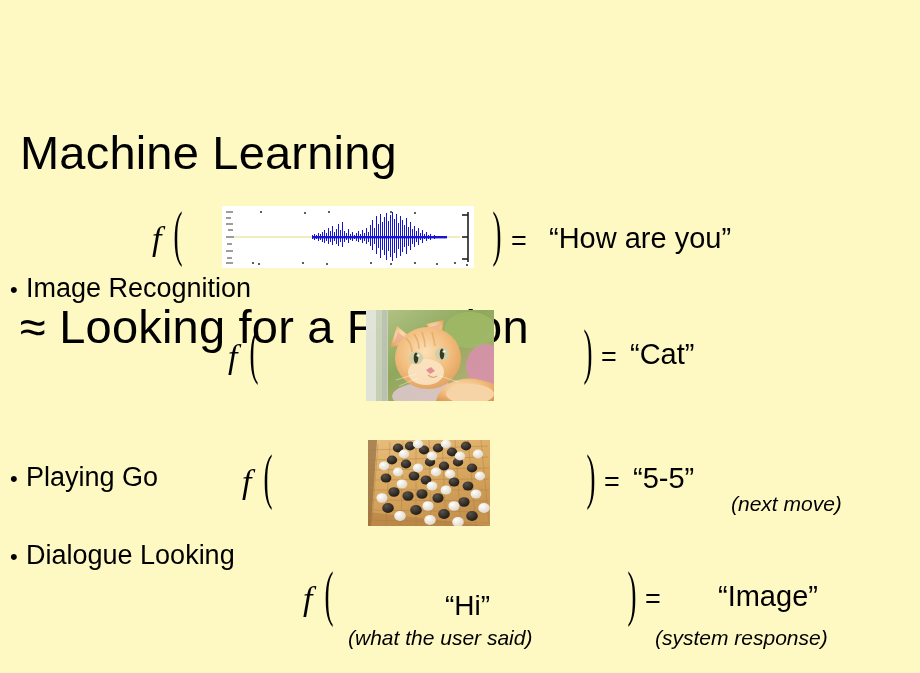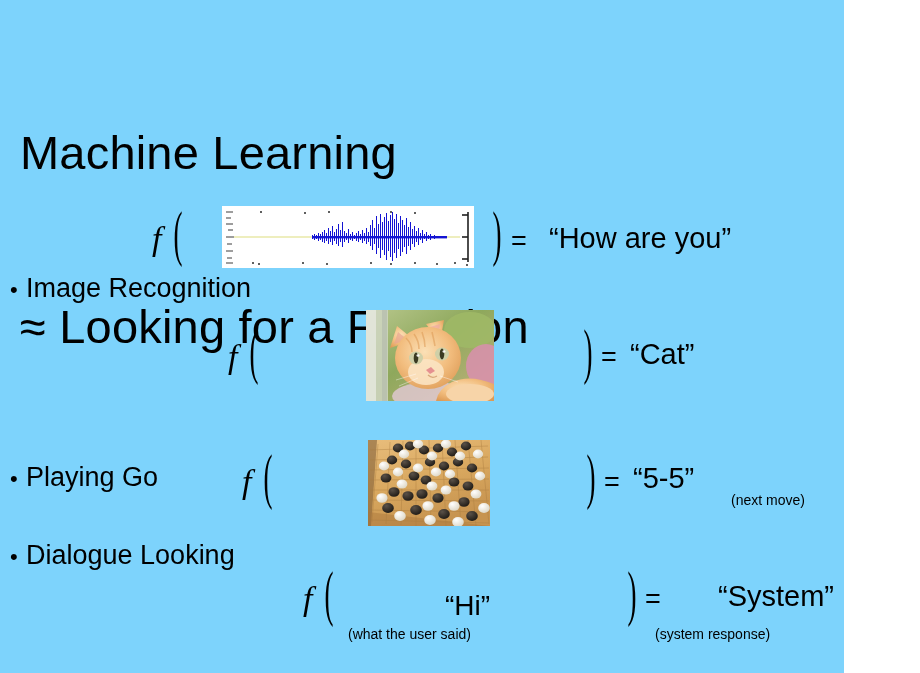--- a/index.html
+++ b/index.html
@@ -6,23 +6,23 @@
     margin: 0;
     padding: 0;
     background: #ffffff;
   }
   body {
     font-family: "Liberation Sans", sans-serif;
     color: #000000;
   }
   #slide {
     position: relative;
-    width: 844px;
+    width: 920px;
     height: 673px;
-    background: #7dd3fc;
+    background: #fef9c3;
     overflow: hidden;
   }
 
   
   .title {
     position: absolute;
     left: 20px;
     top: 8px;
     width: 880px;
     font-size: 47px;
@@ -82,24 +82,25 @@
   }
   .out {
     position: absolute;
     font-size: 29px;
     color: #000000;
     white-space: nowrap;
     line-height: 1;
   }
   .note {
     position: absolute;
-    font-size: 14px;
-    color: #000000;
-    white-space: nowrap;
-    line-height: 1;
+    font-size: 21px;
+    color: #000000;
+    white-space: nowrap;
+    line-height: 1;
+    font-style: italic;
   }
   .inputtext {
     position: absolute;
     font-size: 28px;
     color: #000000;
     white-space: nowrap;
     line-height: 1;
     margin-top: 12px;
   }
 
@@ -454,18 +455,18 @@
     <span class="dot">•</span><span>Dialogue Looking</span>
   </div>
 
   <div class="fn" style="left:303px; top:582px;">f</div>
   <div class="paren paren-open" style="left:324px; top:578px; font-size:30px;">(</div>
 
   <div class="inputtext" style="left:445px; top:580px;">“Hi”</div>
 
   <div class="paren paren-close" style="left:627px; top:578px; font-size:30px;">)</div>
   <div class="eq" style="left:645px; top:586px;">=</div>
-  <div class="out" style="left:718px; top:582px;">“System”</div>
+  <div class="out" style="left:718px; top:582px;">“Image”</div>
 
   <div class="note" style="left:348px; top:627px;">(what the user said)</div>
   <div class="note" style="left:655px; top:627px;">(system response)</div>
 
 </div>
 
 </body></html>

